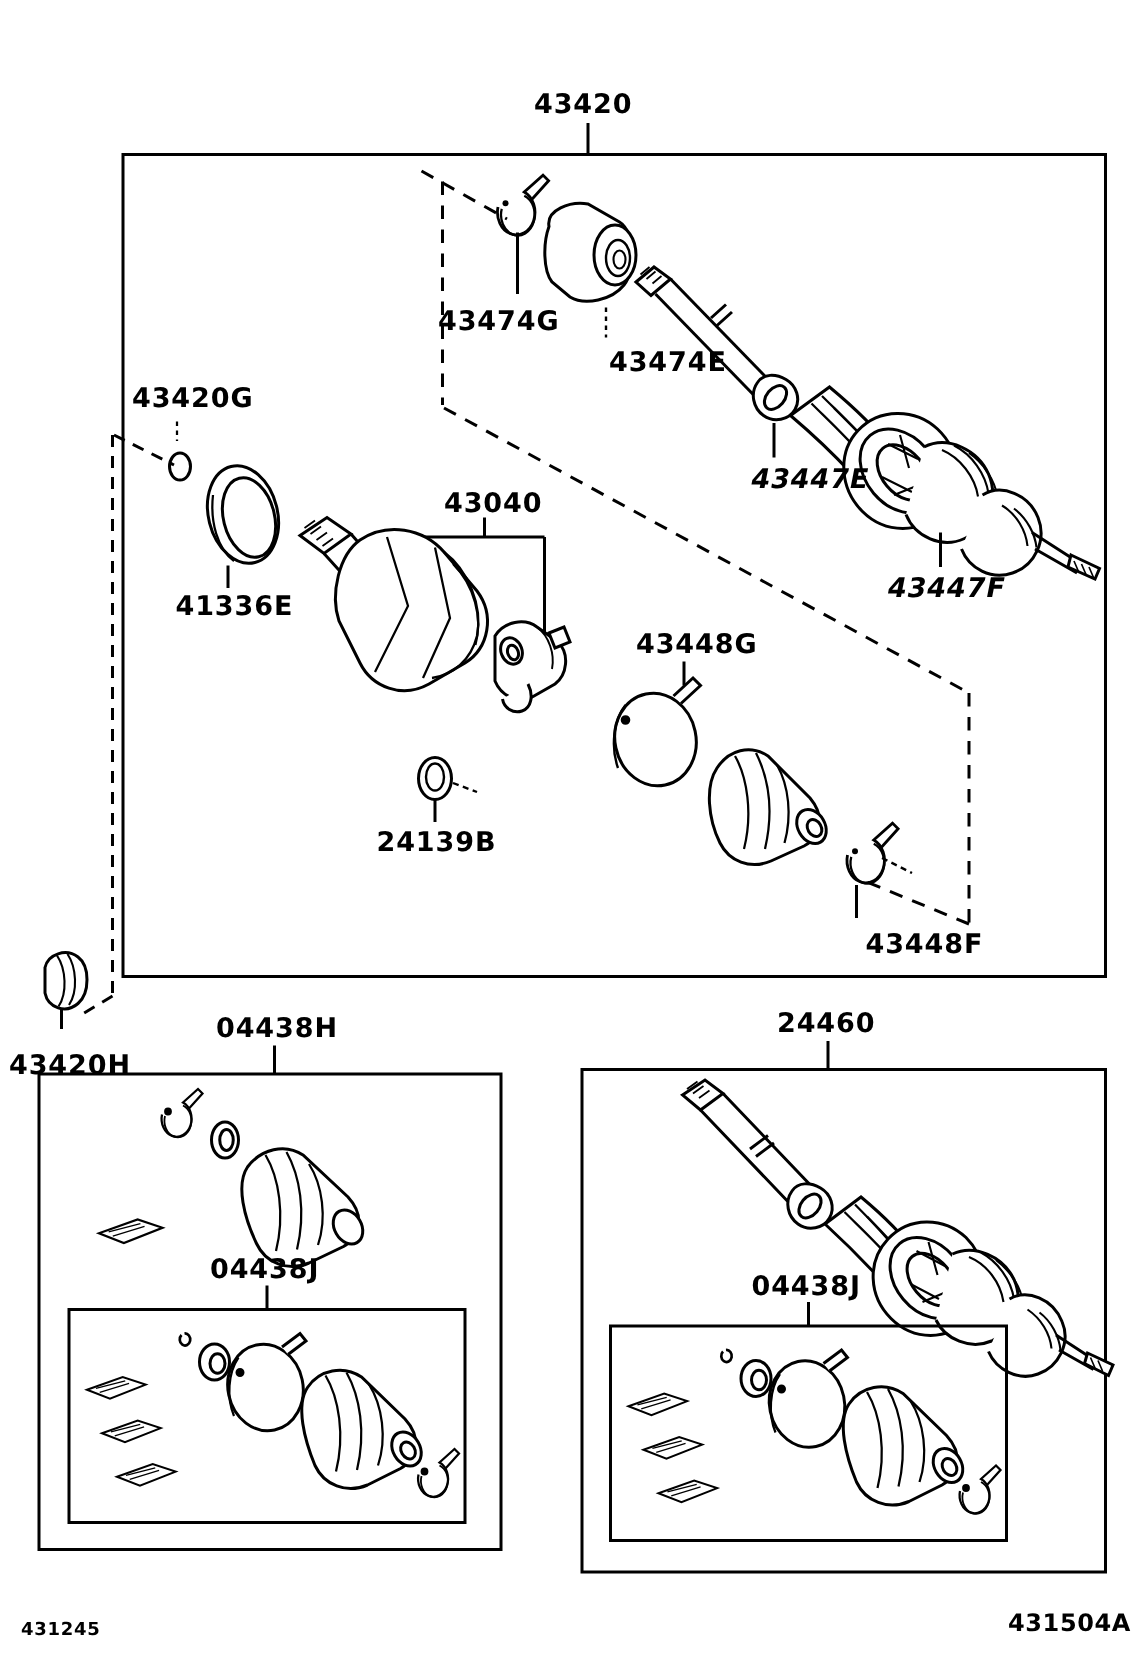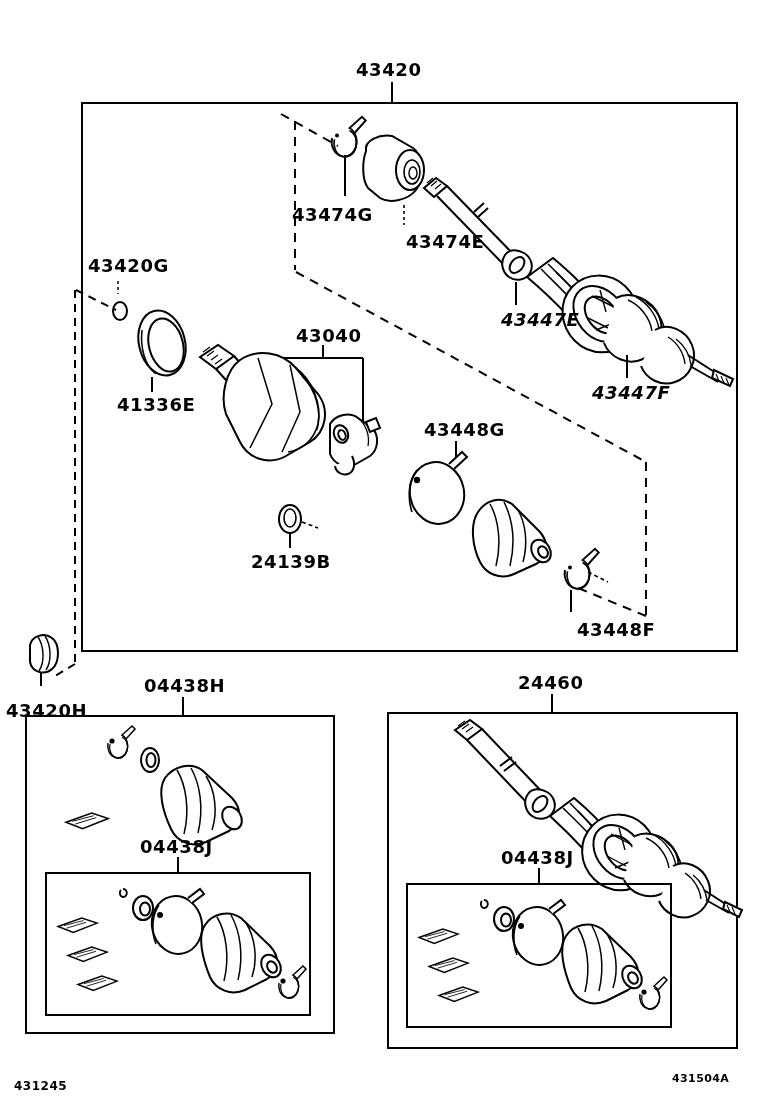--- a/index.html
+++ b/index.html
@@ -4,21 +4,21 @@
 <style>
   html,body{margin:0;padding:0;background:#fff;}
   body{width:760px;height:1112px;position:relative;overflow:hidden;
        font-family:"DejaVu Sans","Liberation Sans",sans-serif;color:#000;}
   #sheet{position:absolute;inset:0;}
   svg{position:absolute;top:0;left:0;}
   .lbl{position:absolute;font-weight:bold;font-size:18px;letter-spacing:0.6px;
        white-space:nowrap;font-family:"DejaVu Sans",sans-serif;}
   .foot{position:absolute;font-weight:bold;font-family:"DejaVu Sans",sans-serif;}
   #foot-left{font-size:12px;left:14px;top:1079px;letter-spacing:0.5px;}
-  #foot-right{font-size:11px;left:672px;top:1072px;letter-spacing:0.4px;}
+  #foot-right{font-size:16px;left:672px;top:1072px;letter-spacing:0.4px;}
 </style>
 </head>
 <body>
 
 <div id="sheet">
 
 <svg width="760" height="1112" viewBox="0 0 760 1112">
   <defs>
     <g id="clampSmall">
       <path d="M0,8 a10,12 0 1,0 14,-8 l10,-9 l3,3 l-9,10" fill="none" stroke="#000" stroke-width="1.5"></path>

